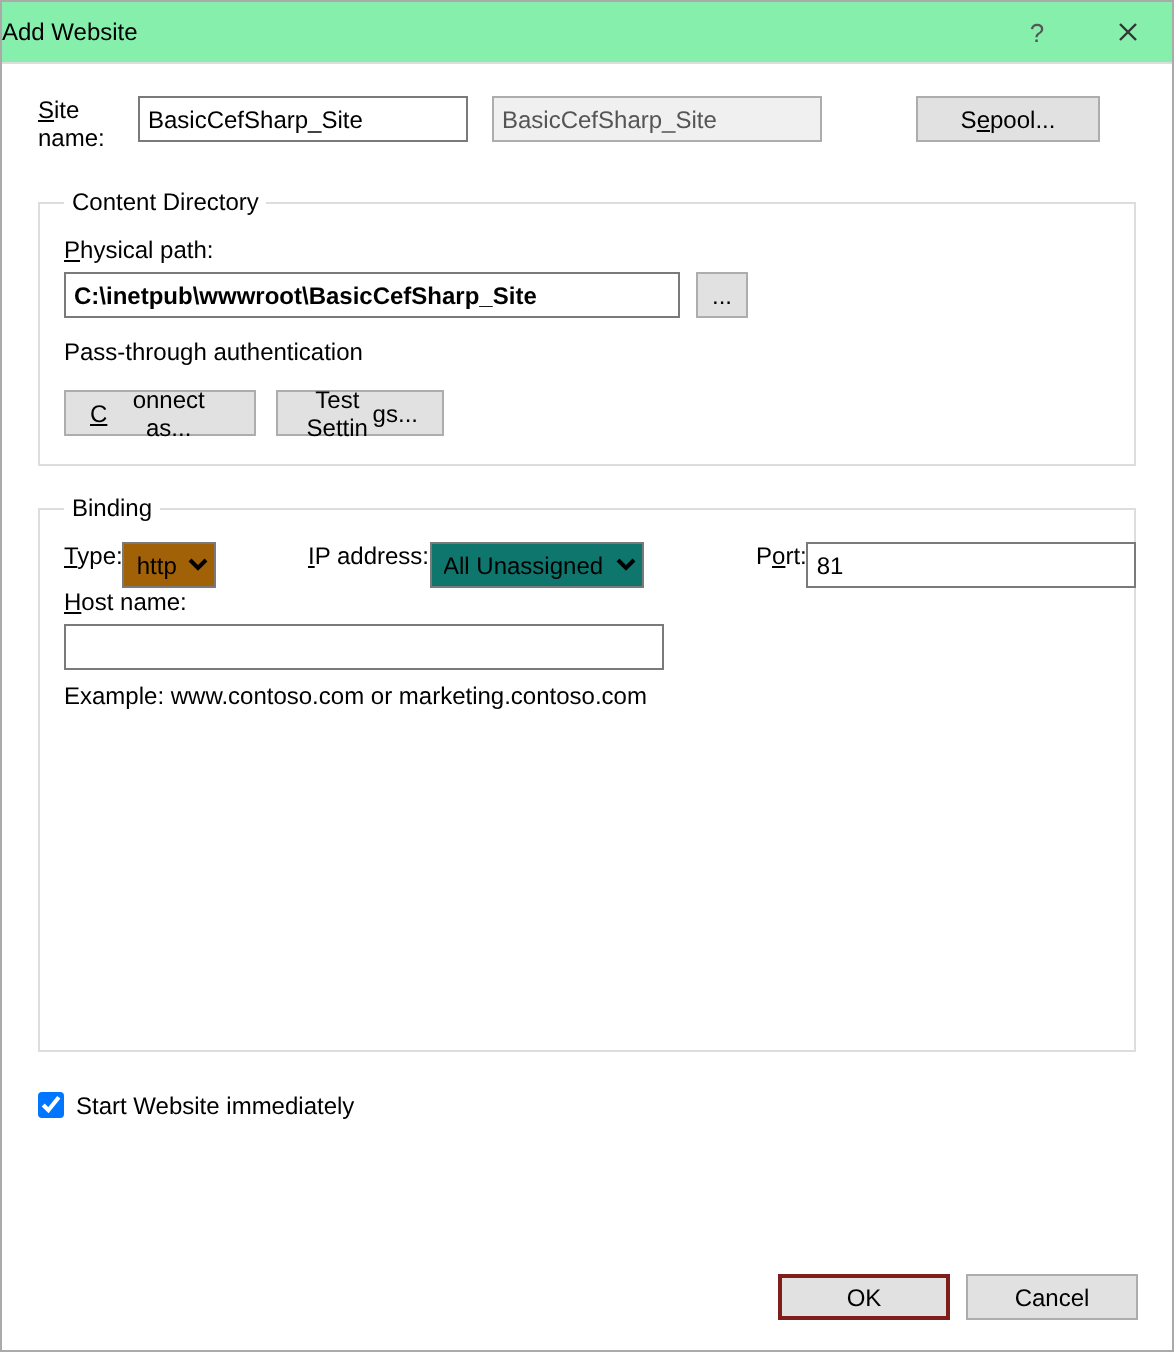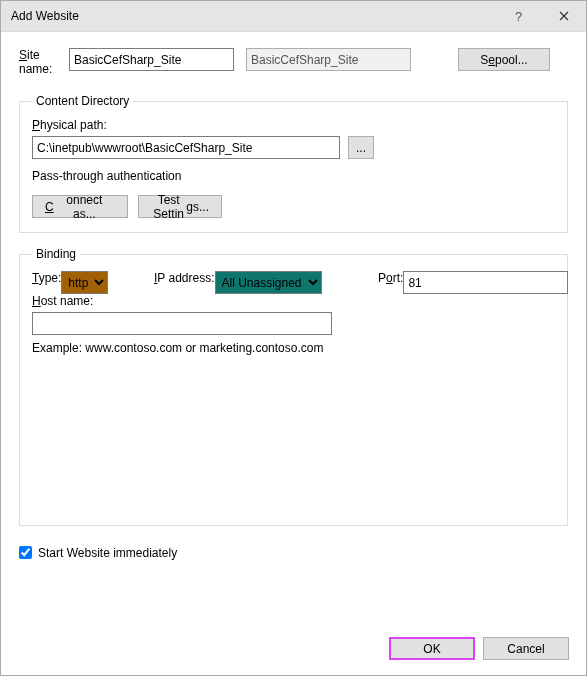--- a/index.html
+++ b/index.html
@@ -1,19 +1,19 @@
 <!DOCTYPE html>
 <html><head>
 <meta charset="utf-8">
 <style>
   * { box-sizing: border-box; font-family: "Segoe UI", Tahoma, sans-serif; font-size: 12px; }
   html, body { margin: 0; padding: 0; }
   body { width: 587px; height: 676px; background: #fff; border: 1px solid #aaa; overflow: hidden; color: #000; }
 
-  .titlebar { height: 31px; display: flex; align-items: center; padding-left: 10px; border-bottom: 1px solid #ddd; background: #e5e5e5; }
+  .titlebar { height: 31px; display: flex; align-items: center; border-bottom: 1px solid #ddd; background: #86efac; }
   .titlebar .title { flex: 1; color: #000; }
   .titlebar .tbtn { width: 45px; height: 30px; display: flex; align-items: center; justify-content: center; color: #555; }
   .titlebar .help { font-size: 13px; }
 
   .content { padding: 16px 18px 0 18px; }
 
   .row { display: flex; gap: 12px; margin-bottom: 14px; }
   .col { display: flex; flex-direction: row; }
   .label { margin-bottom: 4px; }
   .label .u { text-decoration: underline; }
@@ -32,21 +32,21 @@
   select { height: 23px; border: 1px solid #7a7a7a; background: #0f766e; padding: 0 2px; }
   select.combo { background: #a16207; }
 
   .example { margin-top: 6px; }
 
   .chk-row { padding: 6px 18px 10px 18px; display: flex; gap: 6px; }
   input[type="checkbox"] { width: 13px; height: 13px; margin: 0; }
 
   .footer { position: absolute; bottom: 0; left: 0; right: 0; padding: 12px 18px 16px 18px; display: flex; justify-content: flex-end; gap: 8px; }
   .footer .btn { width: 86px; height: 23px; justify-content: center; }
-  .footer .btn.primary { border: 2px solid #d946ef; background: #e1e1e1; }
+  .footer .btn.primary { border: 2px solid #7f1d1d; background: #e1e1e1; }
 </style>
 </head>
 <body>
 
 <div class="titlebar">
   <div class="title">Add Website</div>
   <div class="tbtn help">?</div>
   <div class="tbtn">
     <svg width="10" height="10" viewBox="0 0 10 10">
         <path d="M1 1 L9 9 M9 1 L1 9" stroke="#333" stroke-width="1.2" fill="none"></path>
@@ -70,21 +70,21 @@
           <span class="u">e</span>
           <span>pool...</span>
         </button>
     </div>
   </div>
 
   <fieldset>
     <legend>Content Directory</legend>
     <div class="label"><span class="u">P</span><span>hysical path:</span></div>
     <div style="display:flex;gap:8px;align-items:center">
-      <input type="text" style="width: 308px;" value="C:\inetpub\wwwroot\BasicCefSharp_Site">
+      <input type="text" style="width: 308px; font-weight: bold;" value="C:\inetpub\wwwroot\BasicCefSharp_Site">
       <button class="btn btn-sq">...</button>
     </div>
     <div style="margin-top:10px">Pass-through authentication</div>
     <div style="margin-top:12px;display:flex;gap:10px">
       <button class="btn" style="width:96px">
           <span class="u">C</span>
           <span>onnect as...</span>
         </button>
       <button class="btn" style="width:84px">
           <span>Test Settin</span>

